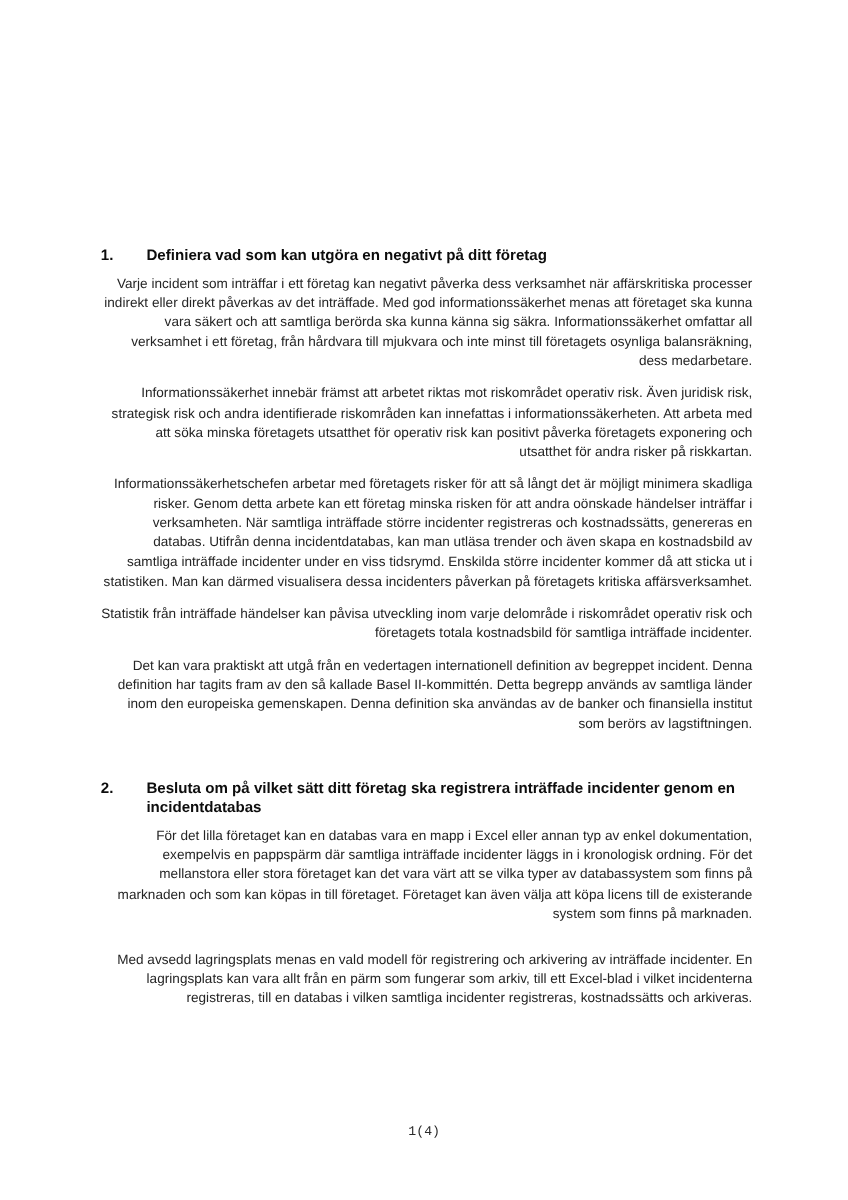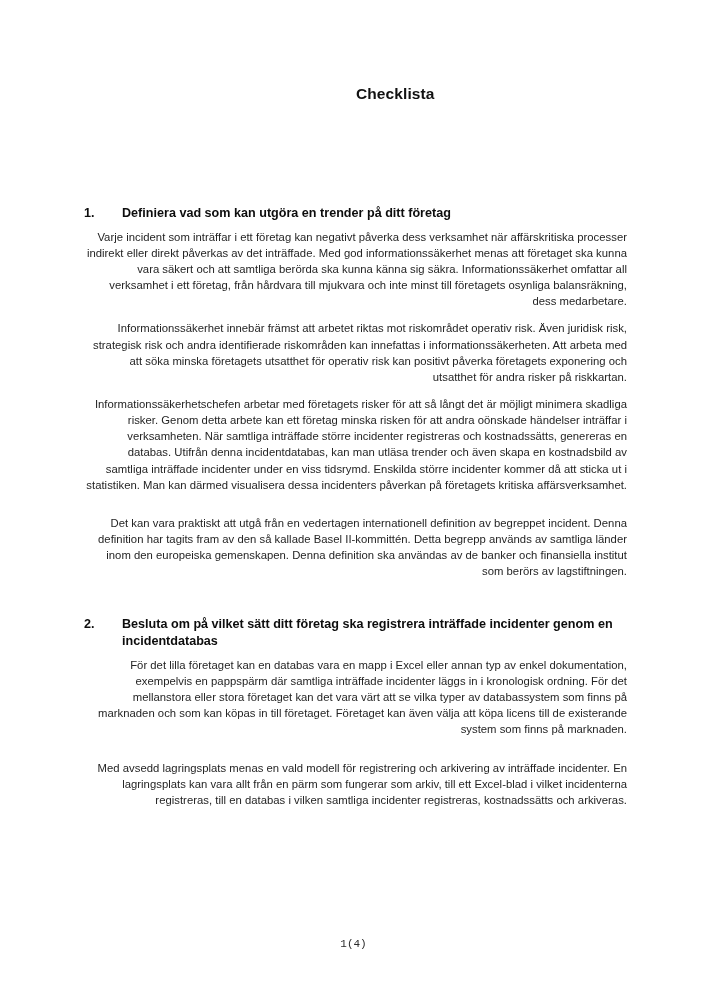--- a/index.html
+++ b/index.html
@@ -97,37 +97,37 @@
     color: #2a2a2a;
     font-family: Liberation Mono, monospace;
   }
 </style>
 </head>
 <body>
 
 <div class="page">
 
   <div class="doc-header">
-    <div class="doc-title">Checklista</div>
   </div>
 
   <div class="content">
 
     <div class="section-heading">
       <span class="section-num">1.</span>
-      <span class="section-title">Definiera vad som kan utgöra en trender på ditt företag</span>
+      <span class="section-title">Definiera vad som kan utgöra en negativt på ditt företag</span>
     </div>
     <div class="sp-after-heading"></div>
 
     <p class="para">Varje incident som inträffar i ett företag kan negativt påverka dess verksamhet när affärskritiska processer indirekt eller direkt påverkas av det inträffade. Med god informationssäkerhet menas att företaget ska kunna vara säkert och att samtliga berörda ska kunna känna sig säkra. Informationssäkerhet omfattar all verksamhet i ett företag, från hårdvara till mjukvara och inte minst till företagets osynliga balansräkning, dess medarbetare.</p>
     <div class="sp-para"></div>
     <p class="para">Informationssäkerhet innebär främst att arbetet riktas mot riskområdet operativ risk. Även juridisk risk, strategisk risk och andra identifierade riskområden kan innefattas i informationssäkerheten. Att arbeta med att söka minska företagets utsatthet för operativ risk kan positivt påverka företagets exponering och utsatthet för andra risker på riskkartan.</p>
     <div class="sp-para"></div>
     <p class="para">Informationssäkerhetschefen arbetar med företagets risker för att så långt det är möjligt minimera skadliga risker. Genom detta arbete kan ett företag minska risken för att andra oönskade händelser inträffar i verksamheten. När samtliga inträffade större incidenter registreras och kostnadssätts, genereras en databas. Utifrån denna incidentdatabas, kan man utläsa trender och även skapa en kostnadsbild av samtliga inträffade incidenter under en viss tidsrymd. Enskilda större incidenter kommer då att sticka ut i statistiken. Man kan därmed visualisera dessa incidenters påverkan på företagets kritiska affärsverksamhet.</p>
     <div class="sp-para"></div>
+    <p class="para">Statistik från inträffade händelser kan påvisa utveckling inom varje delområde i riskområdet operativ risk och företagets totala kostnadsbild för samtliga inträffade incidenter.</p>
     <div class="sp-para"></div>
     <p class="para">Det kan vara praktiskt att utgå från en vedertagen internationell definition av begreppet incident. Denna definition har tagits fram av den så kallade Basel II-kommittén. Detta begrepp används av samtliga länder inom den europeiska gemenskapen. Denna definition ska användas av de banker och finansiella institut som berörs av lagstiftningen.</p>
     <div class="sp-para"></div>
 
     <div class="sp-section"></div>
 
     <div class="section-heading">
       <span class="section-num">2.</span>
       <span class="section-title">Besluta om på vilket sätt ditt företag ska registrera inträffade incidenter genom en incidentdatabas</span>
     </div>

